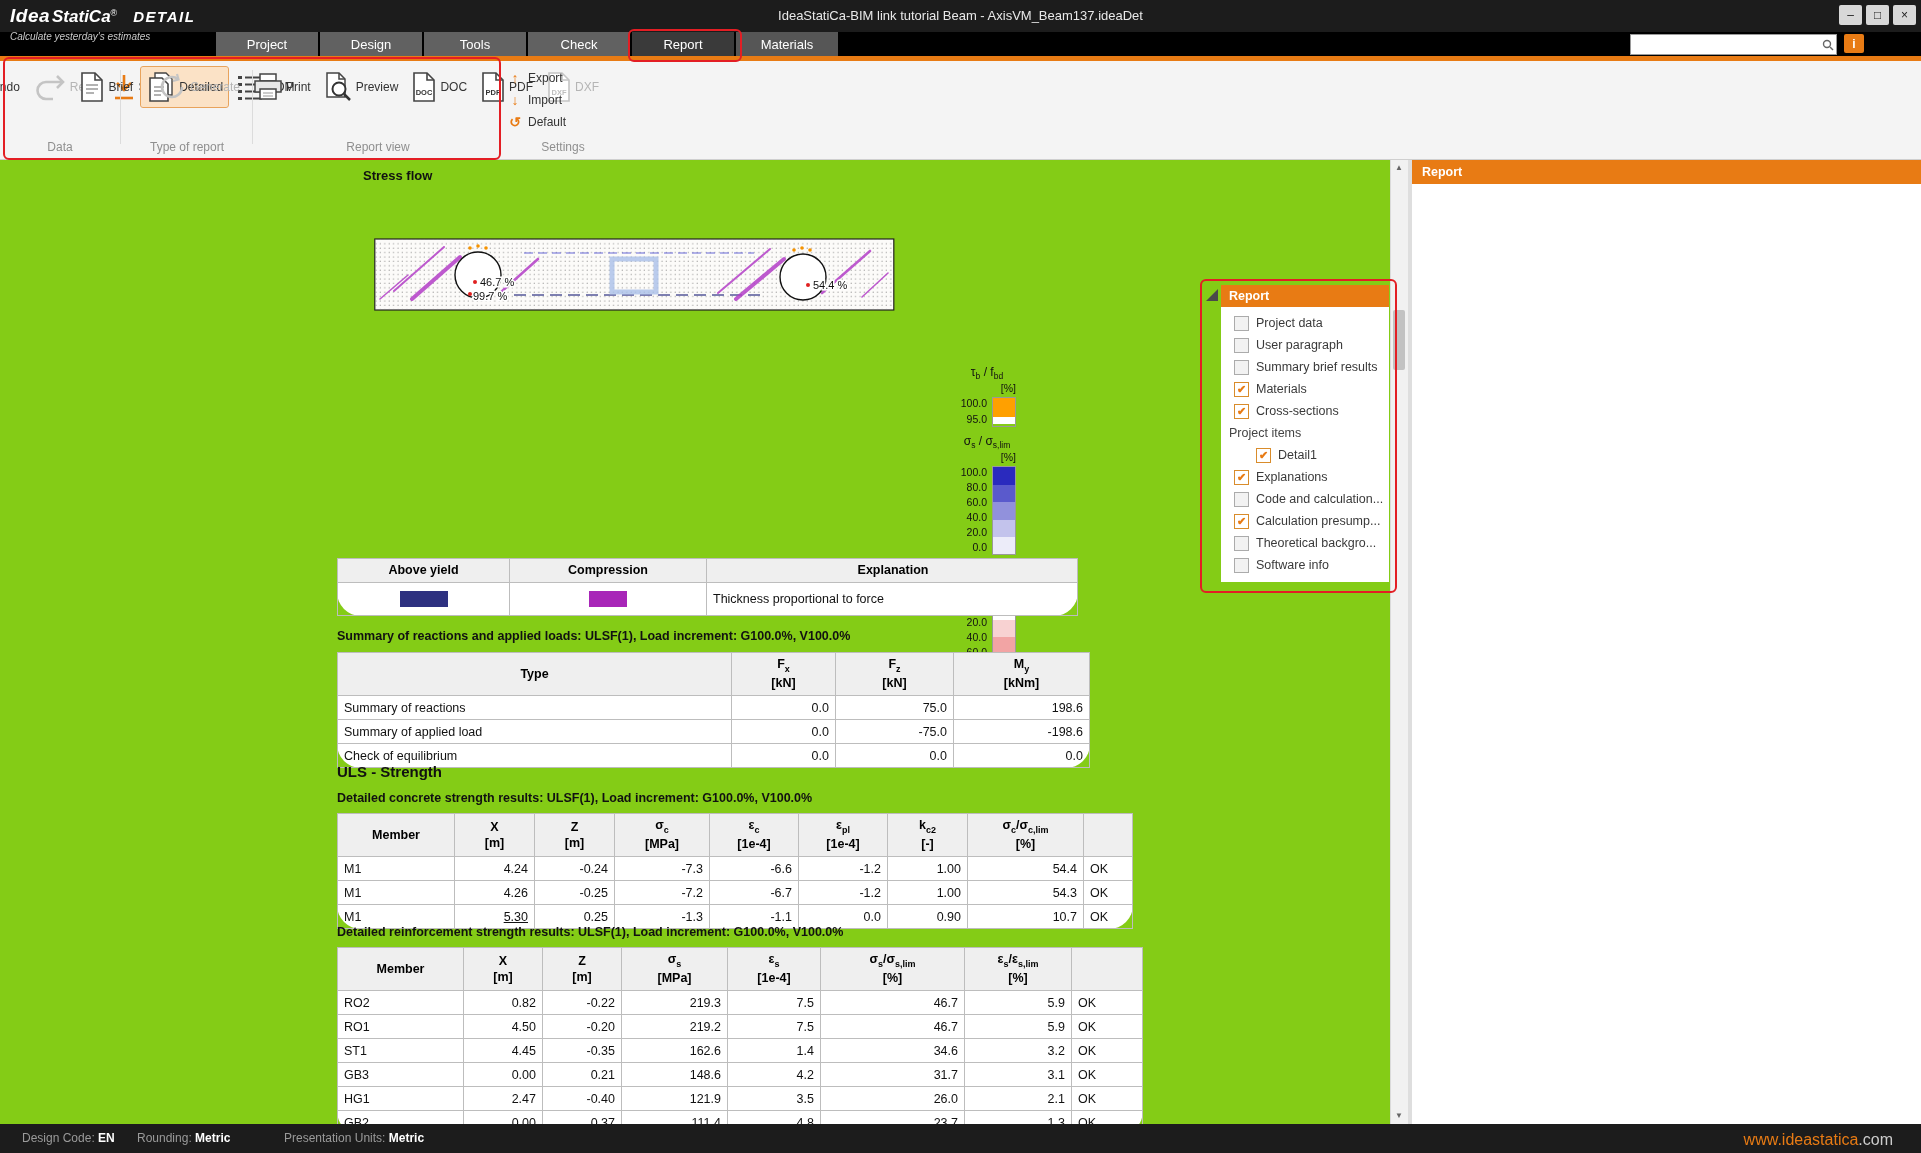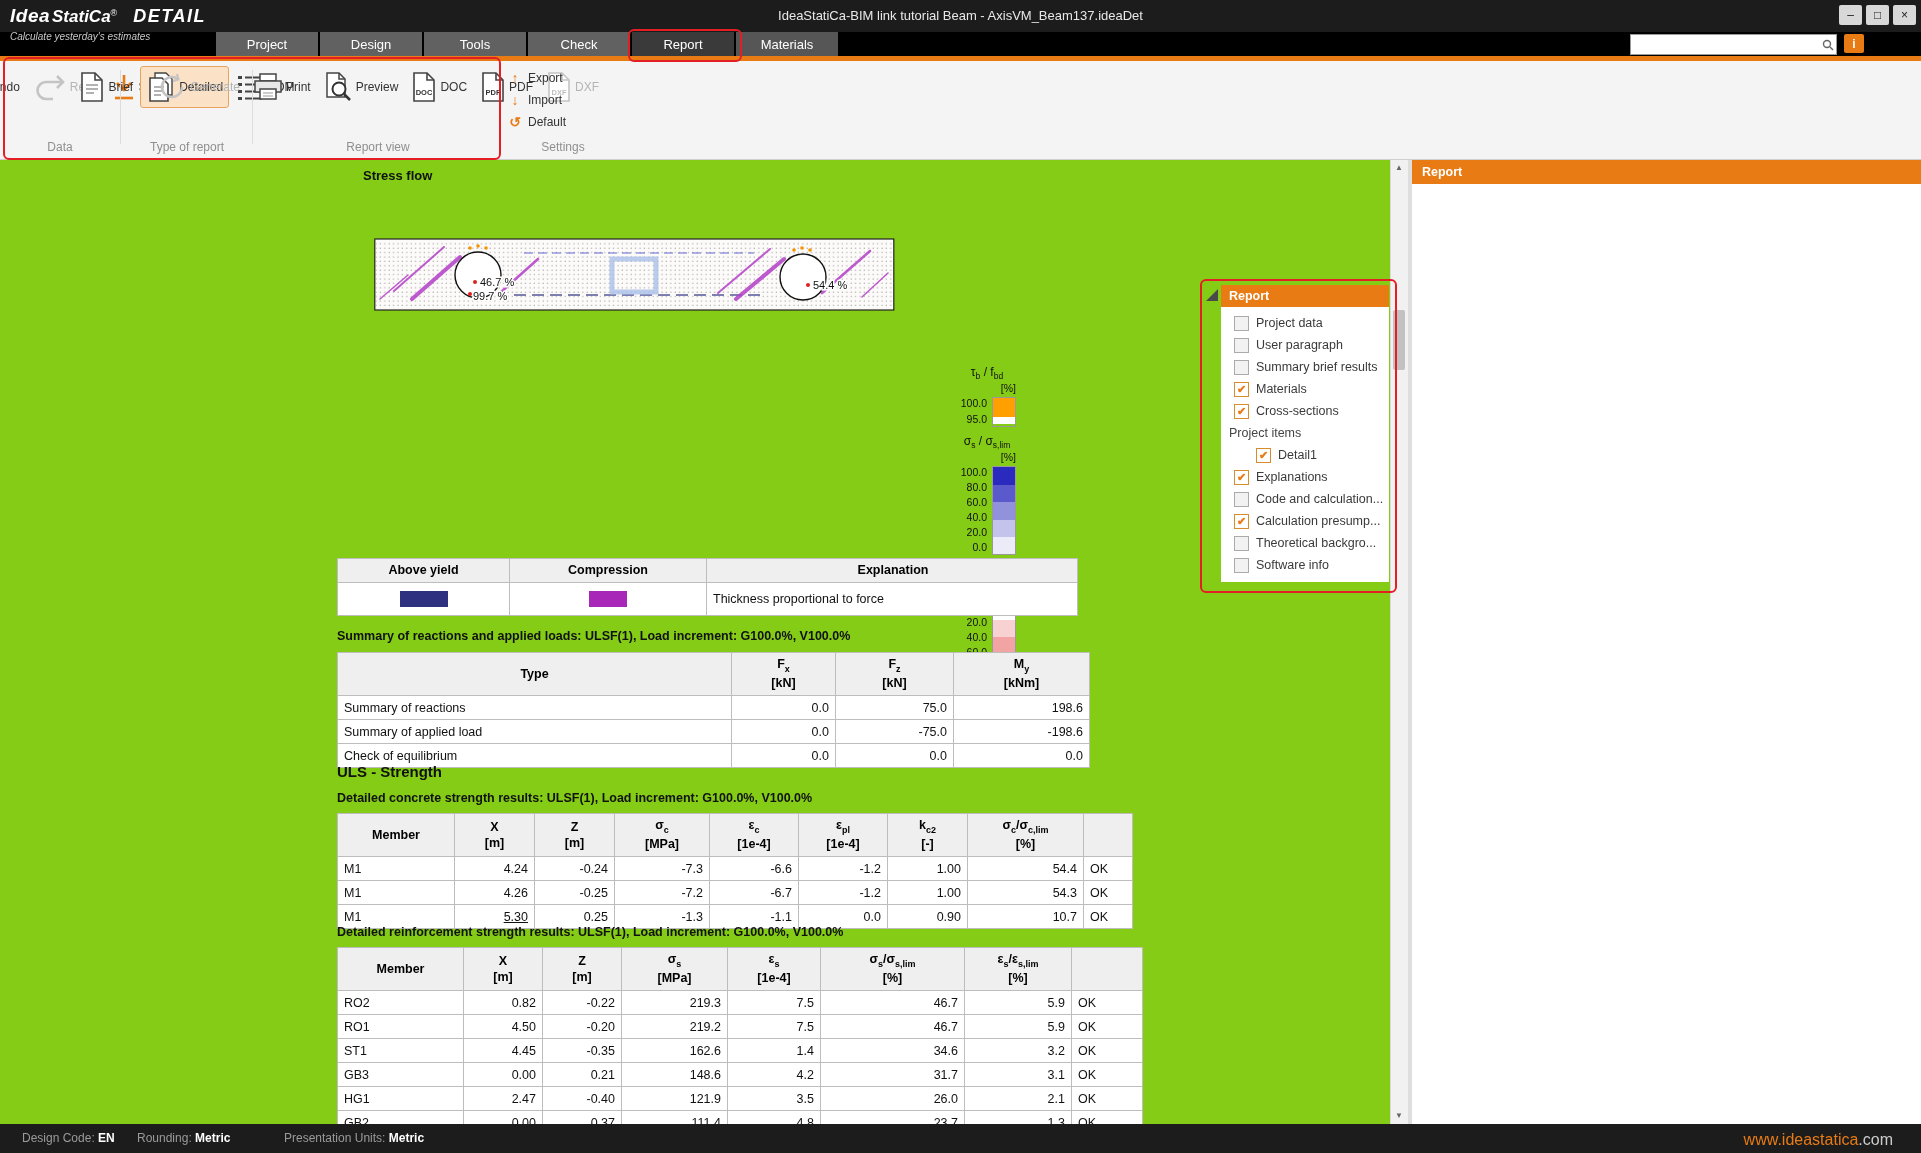--- a/index.html
+++ b/index.html
@@ -15,21 +15,21 @@
   .tabstrip{position:absolute;left:0;top:32px;width:100%;height:24px;background:#000;z-index:2;}
   .tabs{position:absolute;left:216px;top:0;display:flex;gap:2px;height:24px;}
   .tab{width:102px;height:24px;background:#616161;color:#fff;font-size:13px;display:flex;align-items:center;justify-content:center;cursor:default;}
   .tab.active{background:#3a3a3a;}
   .tab.materials{background:#565656;}
   .logo{position:absolute;left:10px;top:5px;color:#fff;z-index:3;width:205px;}
   .logo-line1{white-space:nowrap;}
   .logo-idea{font-weight:bold;font-style:italic;font-size:19px;letter-spacing:.5px;}
   .logo-statica{font-weight:bold;font-style:italic;font-size:17px;margin-left:2px;}
   .logo-reg{font-size:9px;vertical-align:super;}
-  .logo-product{font-weight:bold;font-style:italic;font-size:18px;letter-spacing:1.5px;margin-left:16px;}
+  .logo-product{font-weight:bold;font-style:italic;font-size:15px;letter-spacing:1.5px;margin-left:16px;}
   .logo-tagline{font-size:10px;font-style:italic;color:#c9c9c9;margin-top:4px;}
   .orangebar{position:absolute;left:0;top:56px;width:100%;height:5px;background:#E87B14;z-index:2;}
   .searchwrap{position:absolute;left:1630px;top:2px;width:205px;height:19px;background:#fff;border:1px solid #9a9a9a;display:flex;align-items:center;}
   .search-input{flex:1;border:none;outline:none;font-size:12px;padding:0 4px;height:15px;font-family:inherit;background:transparent;}
   .search-icon{width:16px;color:#666;display:flex;align-items:center;justify-content:center;}
   .infobtn{position:absolute;left:1844px;top:2px;width:20px;height:19px;background:#E87B14;color:#fff;font-weight:bold;font-size:12px;display:flex;align-items:center;justify-content:center;border-radius:2px;}
 
   
   .ribbon{position:absolute;left:0;top:61px;width:100%;height:98px;background:#f4f4f4;border-bottom:1px solid #cfcfcf;z-index:1;}
   .rgroup{position:absolute;top:0;height:98px;}
@@ -51,21 +51,21 @@
   .scrollbar{position:absolute;left:1390px;top:159px;width:17px;height:965px;background:#f1f1f1;border-left:1px solid #dadada;}
   .sb-arrow{position:absolute;left:0;width:16px;height:17px;display:flex;align-items:center;justify-content:center;font-size:8px;color:#666;}
   .sb-thumb{position:absolute;left:2px;width:12px;background:#c2c2c2;border-radius:2px;}
   .rightpanel{position:absolute;left:1412px;top:159px;width:509px;height:965px;background:#fff;}
   .rp-header{height:25px;background:#E87B14;color:#fff;font-size:12.5px;font-weight:bold;display:flex;align-items:center;padding-left:10px;}
 
   .h-stress{font-size:13px;font-weight:bold;color:#111;}
   .h-uls{font-size:15px;font-weight:bold;color:#111;}
   .caption{font-size:12.5px;font-weight:bold;color:#111;white-space:nowrap;}
 
-  table.rpt{border-collapse:collapse;table-layout:fixed;background:#fff;font-size:12.5px;}
+  table.rpt{border-collapse:collapse;table-layout:fixed;background:#fff;font-size:12.5px;border-radius:24px;}
   table.rpt th,table.rpt td{border:1px solid #bdbdbd;padding:1px 6px;overflow:hidden;white-space:nowrap;}
   table.rpt th{background:#efefef;font-weight:bold;text-align:center;line-height:1.3;height:21px;vertical-align:middle;}
   table.rpt td{height:21px;color:#111;}
   .tbl-2line table.rpt th{height:40px;}
   table.rpt sub{font-size:9px;}
 
   .legend{width:66px;}
   .lg-title{font-size:12px;text-align:center;white-space:nowrap;color:#111;}
   .lg-title sub{font-size:8.5px;}
   .lg-unit{font-size:10.5px;text-align:right;padding-right:4px;color:#111;margin:1px 0 3px;}

